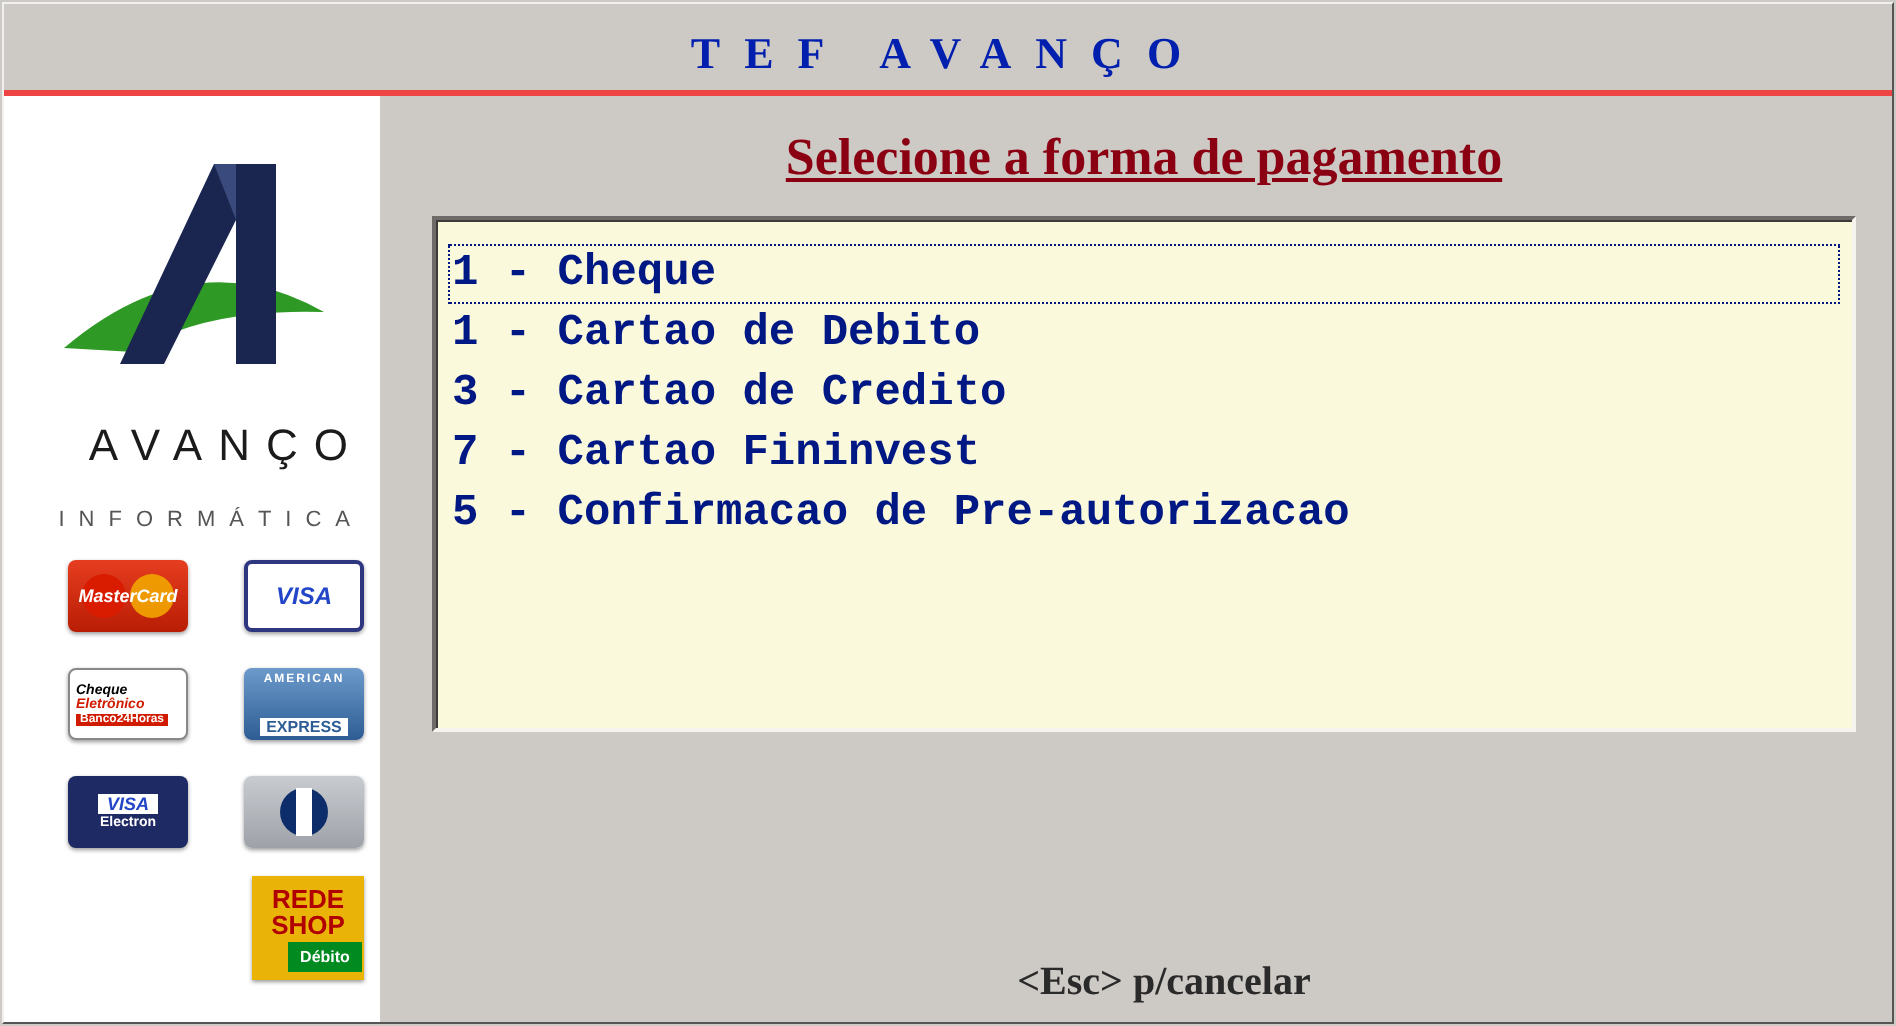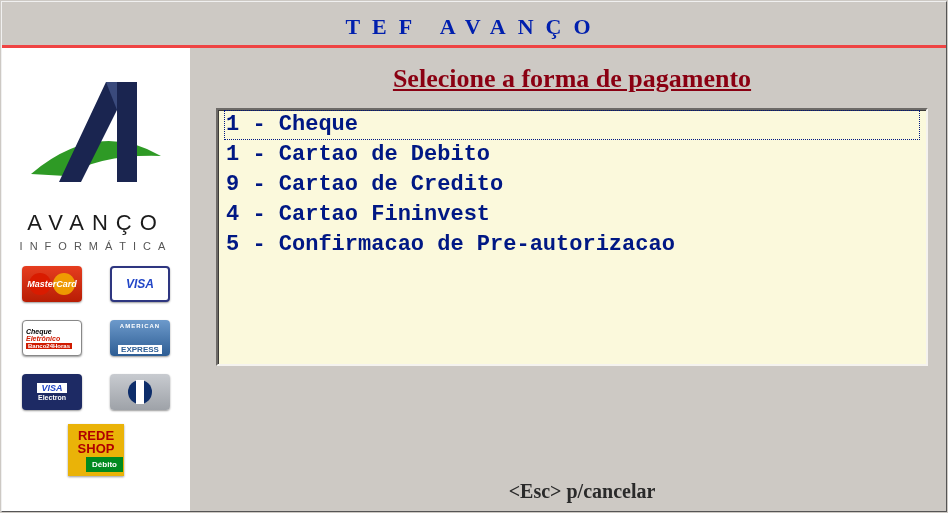--- a/index.html
+++ b/index.html
@@ -38,21 +38,21 @@
   .body {
     display: flex;
     height: calc(100% - 46px);
   }
   .sidebar {
     width: 205px;
     background: #ffffff;
     padding: 8px 8px 10px 8px;
     display: flex;
     flex-direction: column;
-    align-items: center;
+    align-items: flex-end;
   }
   .logo {
     width: 170px;
     height: 140px;
     position: relative;
     margin: 8px 0 4px 0;
   }
   .logo svg { width: 100%; height: 100%; }
   .logo-text1 {
     font-family: Arial, sans-serif;
@@ -60,21 +60,21 @@
     letter-spacing: 8px;
     color: #1b1b1b;
     margin-top: 2px;
     font-weight: 500;
   }
   .logo-text2 {
     font-family: Arial, sans-serif;
     font-size: 11px;
     letter-spacing: 7px;
     color: #555;
-    margin-top: 4px;
+    margin-top: 18px;
     margin-bottom: 10px;
   }
   .card-grid {
     display: grid;
     grid-template-columns: 60px 60px;
     column-gap: 28px;
     row-gap: 18px;
     margin-top: 4px;
   }
   .card {
@@ -131,21 +131,21 @@
   .listbox {
     width: 712px;
     height: 258px;
     background: #fbf9dc;
     border: 2px solid;
     border-top-color:#6d6a67;
     border-left-color:#6d6a67;
     border-bottom-color:#f5f3ef;
     border-right-color:#f5f3ef;
     box-shadow: inset 1px 1px 0 #3d3b39;
-    padding: 0 6px;
+    padding: 12px 6px;
     font-family: "Courier New", monospace;
     font-size: 22px;
     font-weight: bold;
     color: #001884;
   }
   .list-row { padding: 0 2px; line-height: 30px; }
   .list-row.sel { outline: 1px dotted #001884; outline-offset: -1px; }
   .footer {
     position: absolute;
     bottom: 8px;
@@ -205,21 +205,21 @@
           <span class="rs3">Débito</span>
         </div>
       </div>
     </div>
 
     <div class="main">
       <div class="title">Selecione a forma de pagamento</div>
       <div class="listbox" id="listbox">
           <div class="list-row sel">1 - Cheque</div>
           <div class="list-row">1 - Cartao de Debito</div>
-          <div class="list-row">9 - Cartao de Credito</div>
-          <div class="list-row">4 - Cartao Fininvest</div>
+          <div class="list-row">3 - Cartao de Credito</div>
+          <div class="list-row">7 - Cartao Fininvest</div>
           <div class="list-row">5 - Confirmacao de Pre-autorizacao</div>
         </div>
       <div class="footer">&lt;Esc&gt; p/cancelar</div>
     </div>
 
   </div>
 </div>
 
 </body></html>

